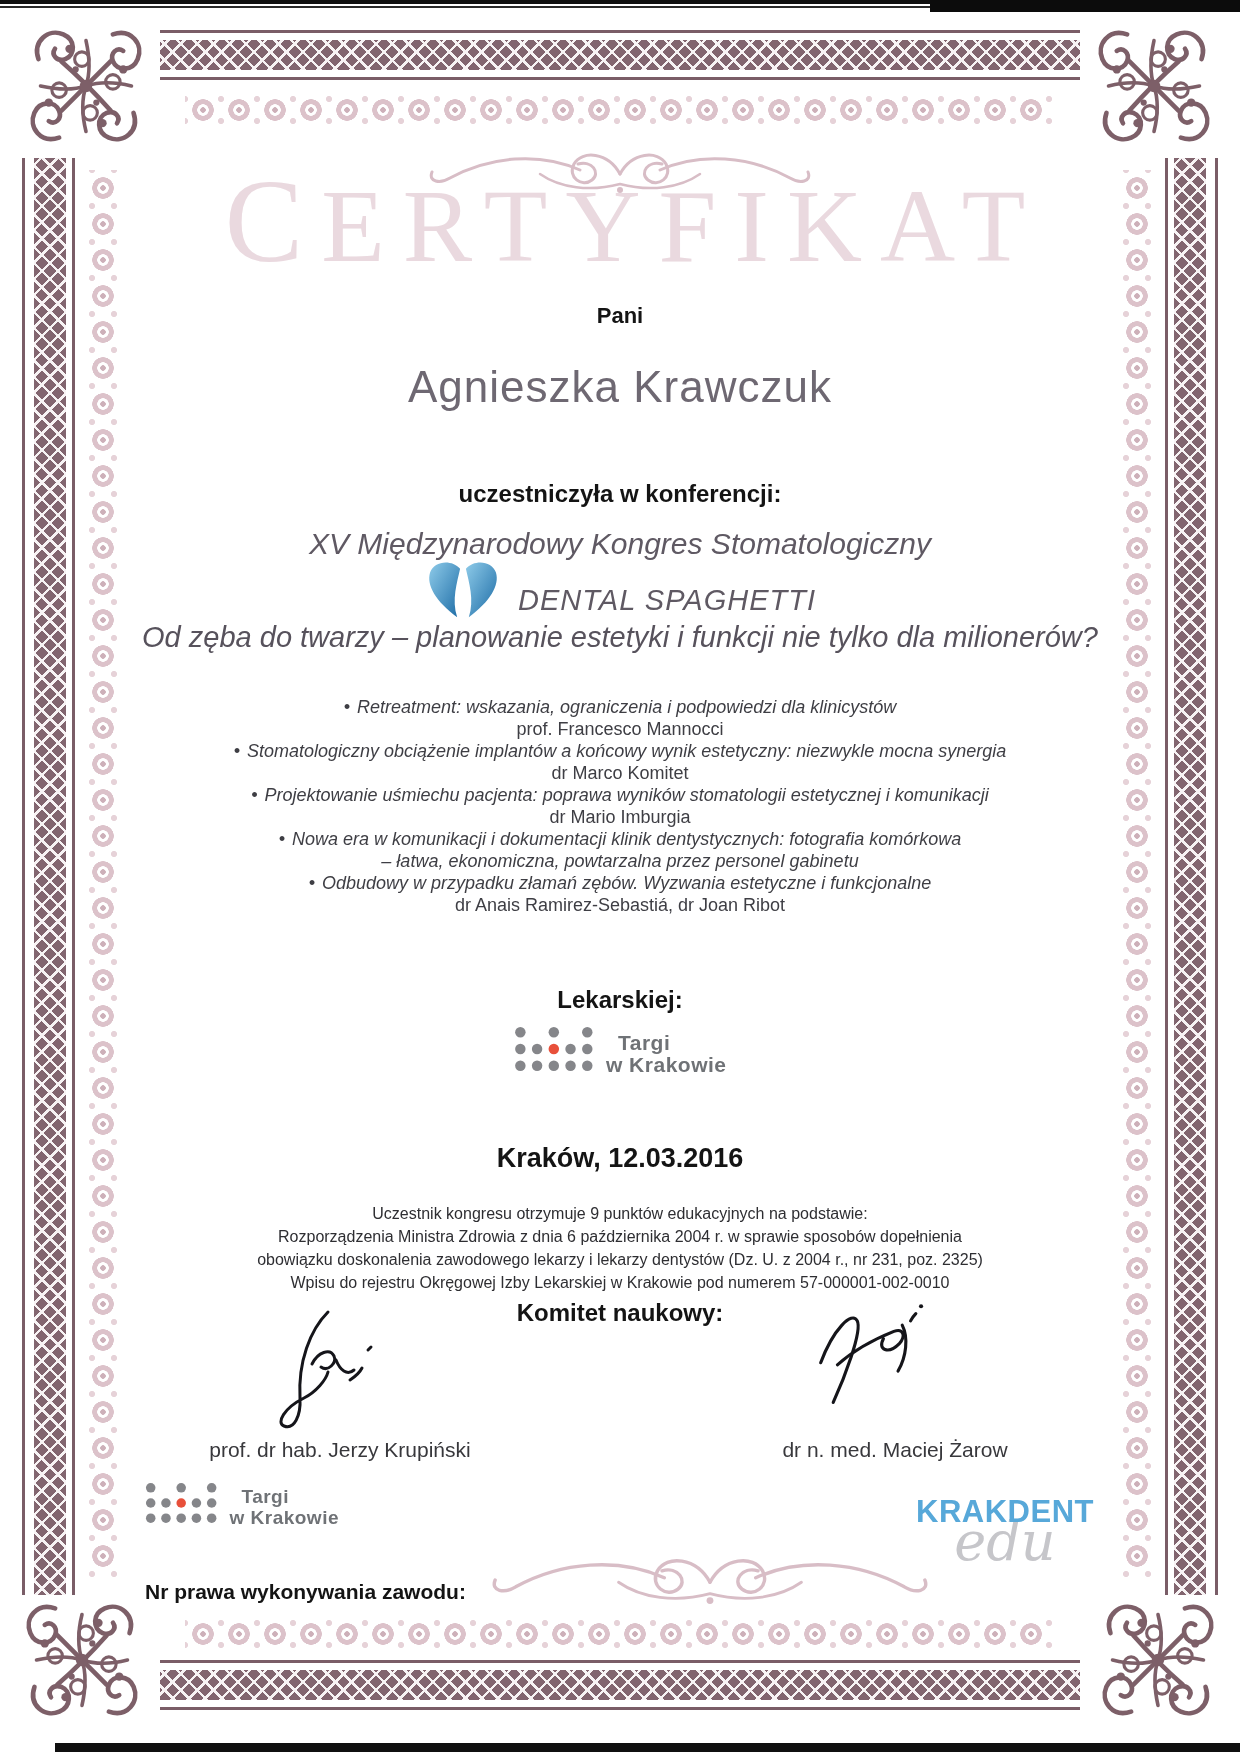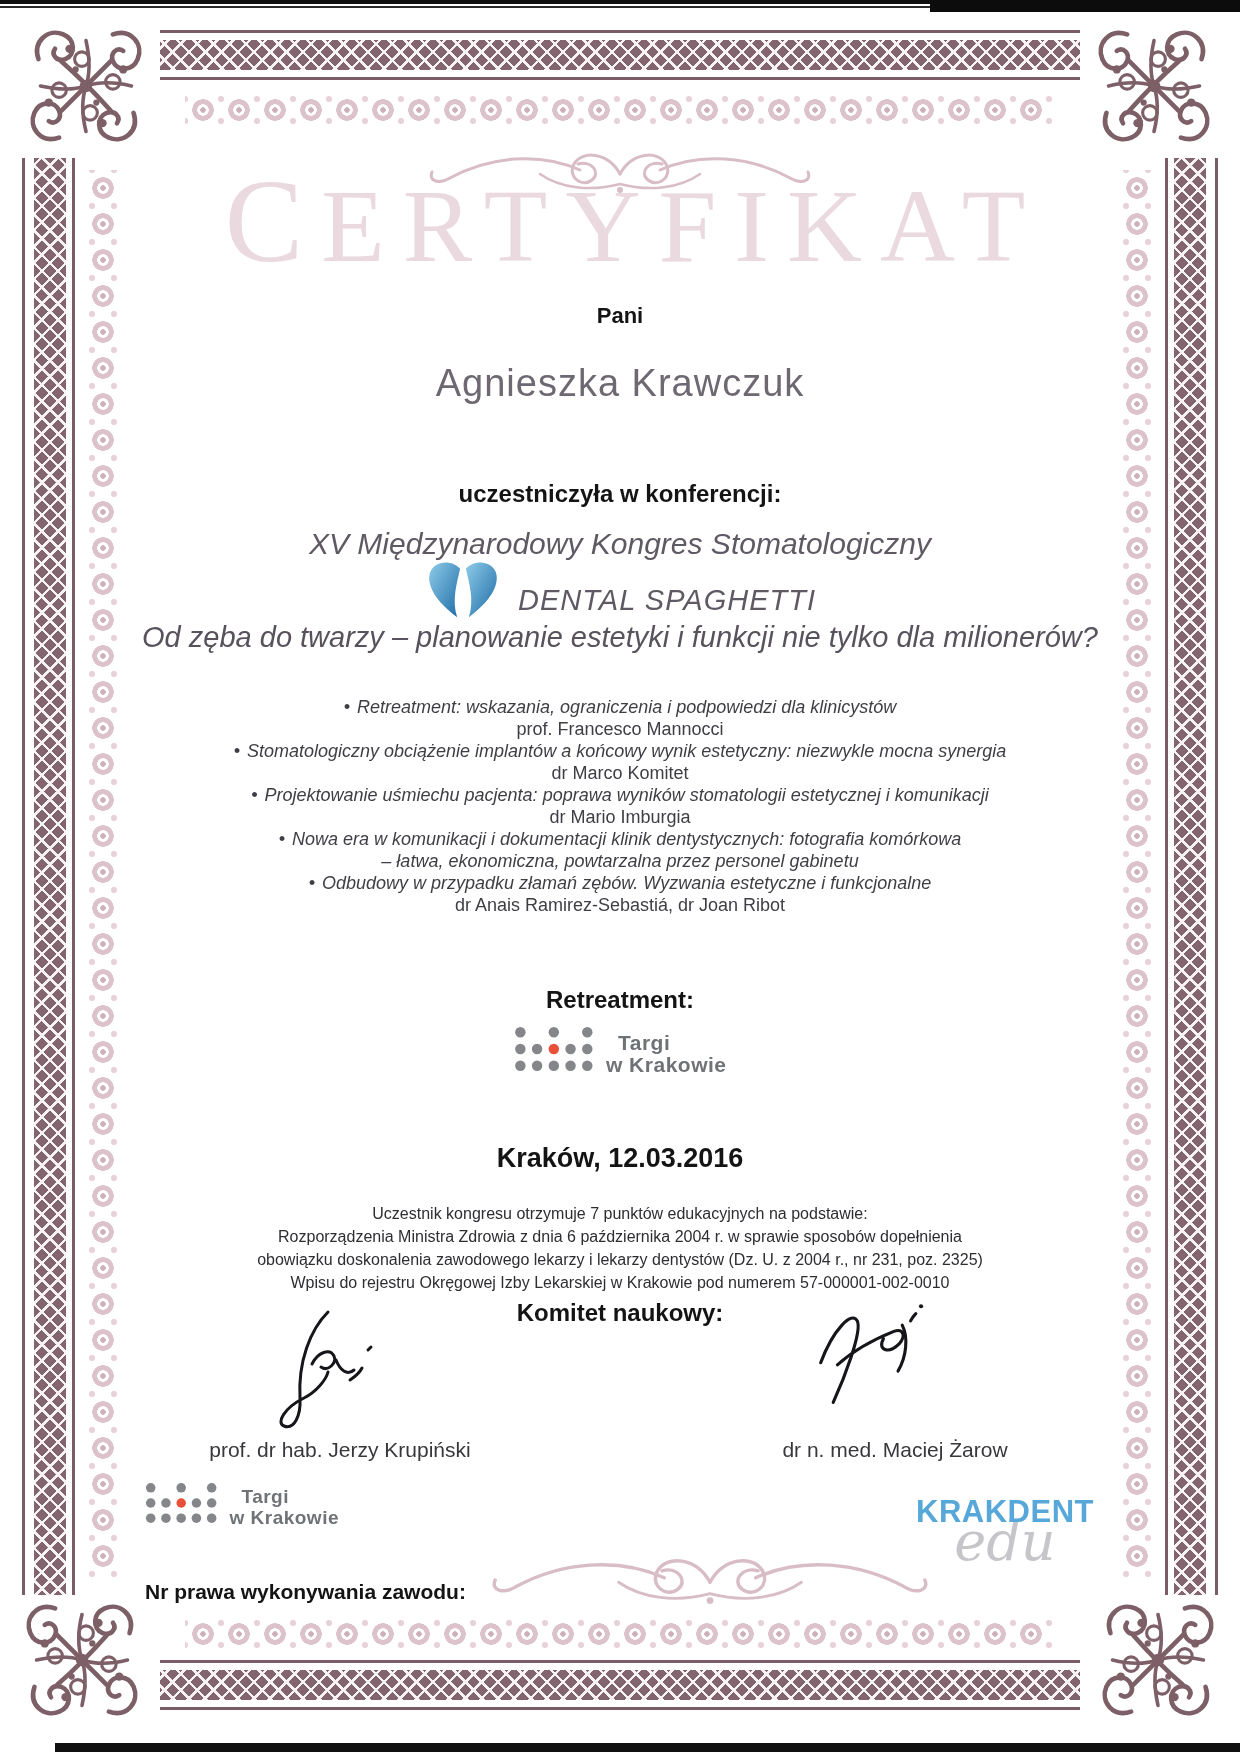--- a/index.html
+++ b/index.html
@@ -45,21 +45,21 @@
   .flip-xy{transform:scale(-1,-1);}
   .flourish{position:absolute;}
   
   .cblock{position:absolute;left:120px;width:1000px;text-align:center;}
   .title{
     top:160px;font-family:"Liberation Serif",serif;font-weight:400;
     font-size:104px;letter-spacing:18px;padding-left:14px;color:#ead9df;line-height:1.05;
   }
   .title::first-letter{font-size:1.13em;}
   .salutation{top:303px;font-size:22px;font-weight:700;color:#141414;}
-  .recipient{top:362px;font-size:38px;color:#6e6872;letter-spacing:1px;}
+  .recipient{top:362px;font-size:44px;color:#6e6872;letter-spacing:1px;}
   .participation{top:480px;font-size:24px;font-weight:700;color:#141414;}
   .congress{top:527px;font-size:30px;font-style:italic;color:#5f5963;}
   .brand-row{top:556px;height:68px;display:flex;align-items:center;justify-content:center;gap:16px;}
   .brand-text{font-size:29px;font-style:italic;color:#5f5963;letter-spacing:1px;margin-top:20px;}
   .theme{top:621px;font-size:29px;font-style:italic;color:#57525c;}
   .agenda{top:696px;font-size:18px;line-height:22px;color:#3e3e44;}
   .agenda .t{font-style:italic;}
   .agenda .bullet{margin-right:7px;}
   .org-label{top:986px;font-size:24px;font-weight:700;color:#141414;}
   .org-logo{top:1026px;}
@@ -218,36 +218,36 @@
     <div class="t"><span class="bullet">•</span><span>Stomatologiczny obciążenie implantów a końcowy wynik estetyczny: niezwykle mocna synergia</span></div>
     <div class="s">dr Marco Komitet</div>
     <div class="t"><span class="bullet">•</span><span>Projektowanie uśmiechu pacjenta: poprawa wyników stomatologii estetycznej i komunikacji</span></div>
     <div class="s">dr Mario Imburgia</div>
     <div class="t"><span class="bullet">•</span><span>Nowa era w komunikacji i dokumentacji klinik dentystycznych: fotografia komórkowa</span></div>
     <div class="t">– łatwa, ekonomiczna, powtarzalna przez personel gabinetu</div>
     <div class="t"><span class="bullet">•</span><span>Odbudowy w przypadku złamań zębów. Wyzwania estetyczne i funkcjonalne</span></div>
     <div class="s">dr Anais Ramirez-Sebastiá, dr Joan Ribot</div>
   </div>
 
-  <div class="cblock org-label">Retreatment:</div>
+  <div class="cblock org-label">Lekarskiej:</div>
 
   <div class="cblock org-logo">
     <svg style="width:88px;height:46px;">
         <use href="#targiDots"></use>
       </svg>
     <div class="targi-text">
       <div class="l1">Targi</div>
       <div class="l2">w Krakowie</div>
     </div>
   </div>
 
   <div class="cblock place-date">Kraków, 12.03.2016</div>
 
   <div class="cblock legal">
-    <div>Uczestnik kongresu otrzymuje 7 punktów edukacyjnych na podstawie:</div>
+    <div>Uczestnik kongresu otrzymuje 9 punktów edukacyjnych na podstawie:</div>
     <div>Rozporządzenia Ministra Zdrowia z dnia 6 października 2004 r. w sprawie sposobów dopełnienia</div>
     <div>obowiązku doskonalenia zawodowego lekarzy i lekarzy dentystów (Dz. U. z 2004 r., nr 231, poz. 2325)</div>
     <div>Wpisu do rejestru Okręgowej Izby Lekarskiej w Krakowie pod numerem 57-000001-002-0010</div>
   </div>
 
   <div class="cblock committee">Komitet naukowy:</div>
 
   <svg class="signature" style="left:250px;top:1306px;width:150px;height:130px;" viewBox="0 0 150 130">
     <g fill="none" stroke="#15151a" stroke-width="3" stroke-linecap="round">
       <path d="M78,6 C60,24 48,56 50,92 C51,110 44,124 34,120 C26,117 34,102 54,92 C66,86 76,74 78,66"></path>

